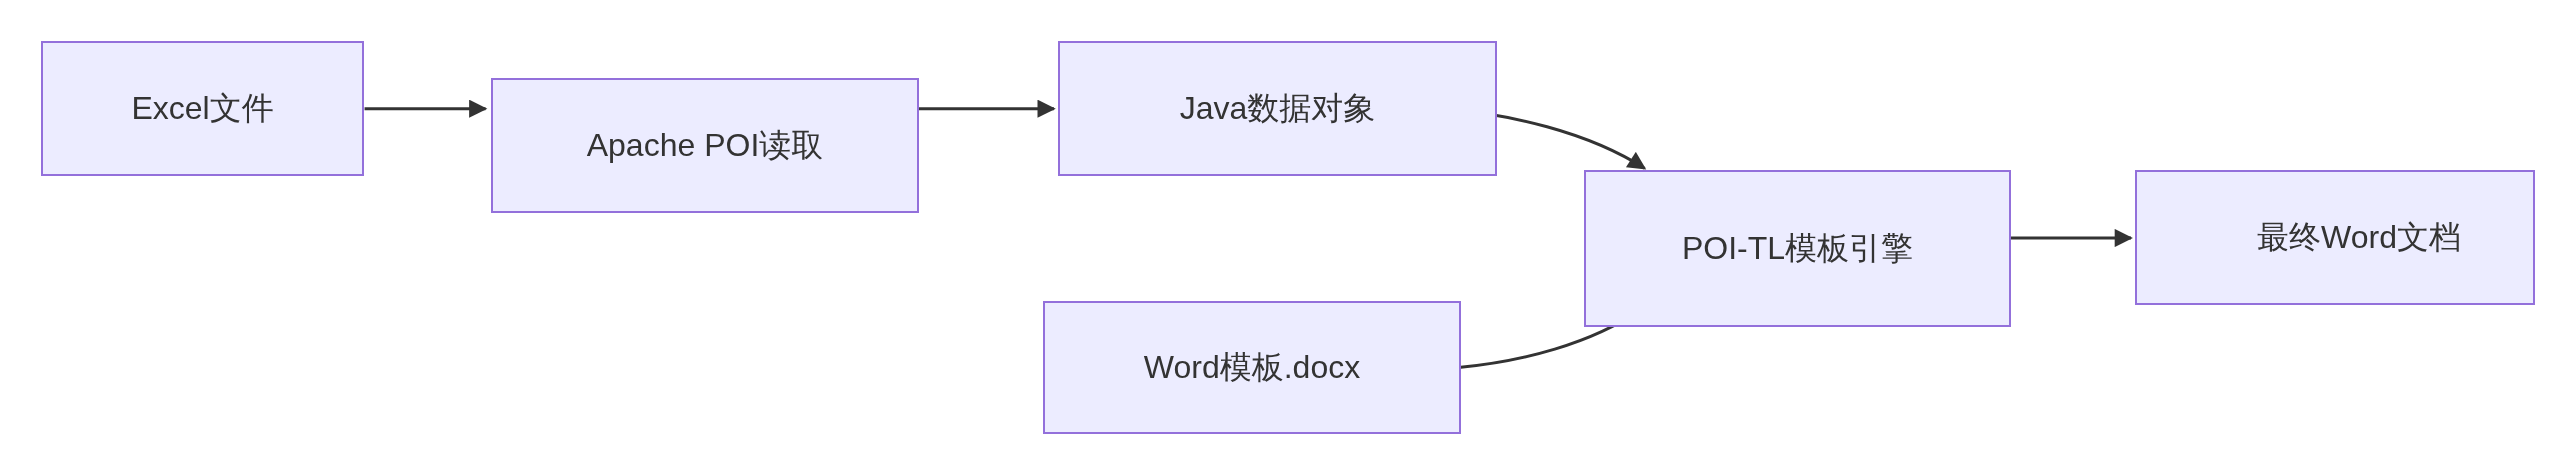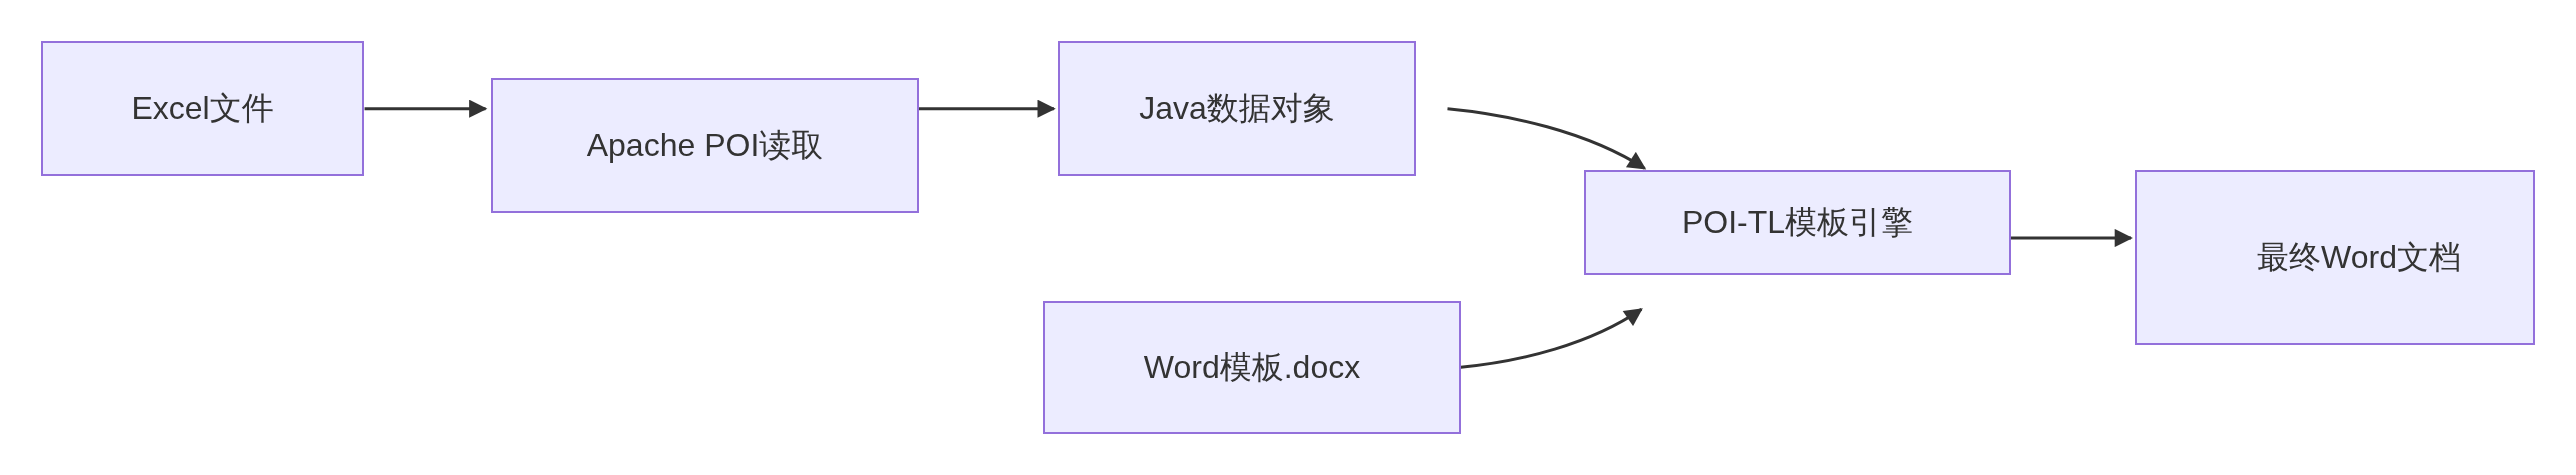--- a/index.html
+++ b/index.html
@@ -35,24 +35,24 @@
     display: flex;
     align-items: center;
     justify-content: center;
     color: var(--label-text, #333333);
     font-size: 32px;
     line-height: 1.2;
     white-space: nowrap;
   }
   #node-excel-file        { left: 41px;   top: 41px;  width: 323px; height: 135px; }
   #node-apache-poi-read   { left: 491px;  top: 41px;  width: 428px; height: 135px; margin-top: 37px; }
-  #node-java-data-object  { left: 1058px; top: 41px;  width: 358px; height: 135px; }
+  #node-java-data-object  { left: 1058px; top: 41px;  width: 439px; height: 135px; }
   #node-word-template-docx{ left: 1043px; top: 301px; width: 418px; height: 133px; }
-  #node-poi-tl-engine     { left: 1584px; top: 170px; width: 427px; height: 105px; text-align: right; }
-  #node-final-word-doc    { left: 2135px; top: 170px; width: 400px; height: 175px; padding-left: 48px; }
+  #node-poi-tl-engine     { left: 1584px; top: 170px; width: 427px; height: 157px; text-align: right; }
+  #node-final-word-doc    { left: 2135px; top: 170px; width: 400px; height: 135px; padding-left: 48px; }
 </style>
 </head>
 <body>
 
 <div class="canvas">
 
   <svg class="edges-layer" width="2576" height="476" viewBox="0 0 3109 574" xmlns="http://www.w3.org/2000/svg">
     <defs>
       <marker id="arrowhead" viewBox="0 0 10 10" refX="9" refY="5" markerUnits="userSpaceOnUse" markerWidth="25" markerHeight="22" orient="auto">
         <path d="M0,0 L10,5 L0,10 Z" fill="#333333"></path>

